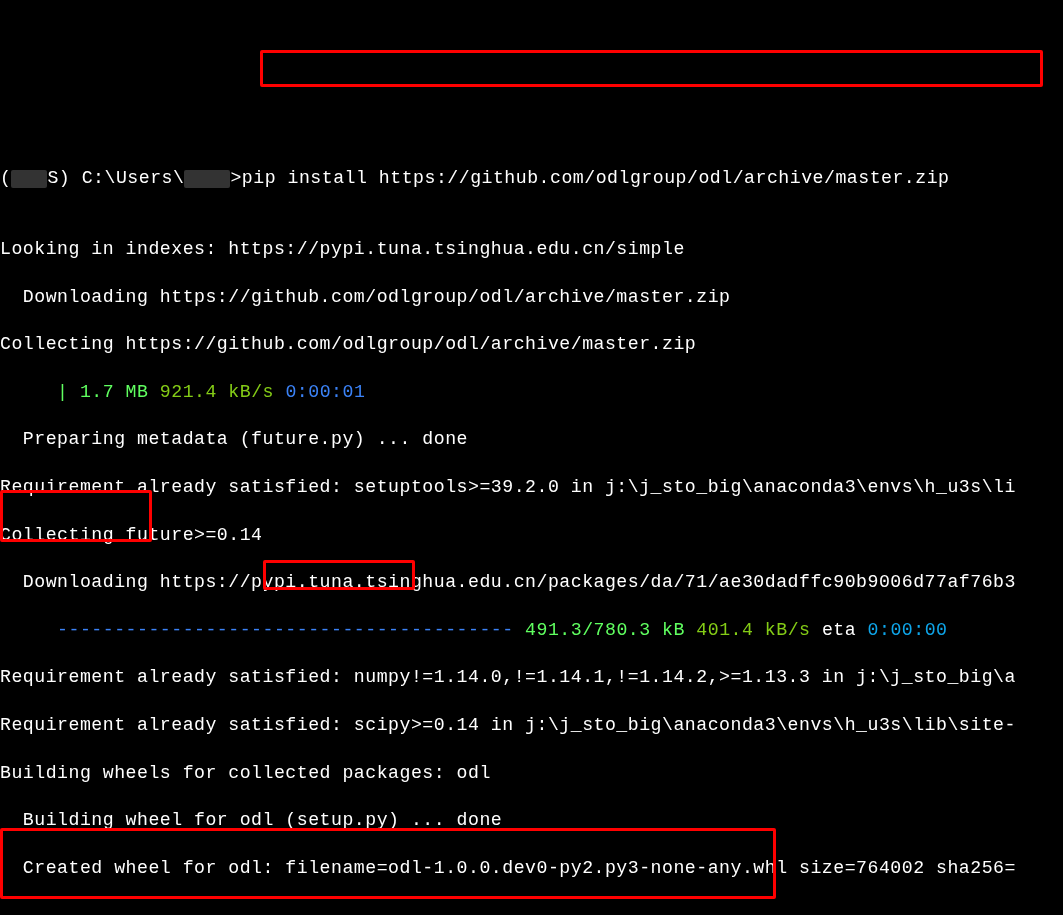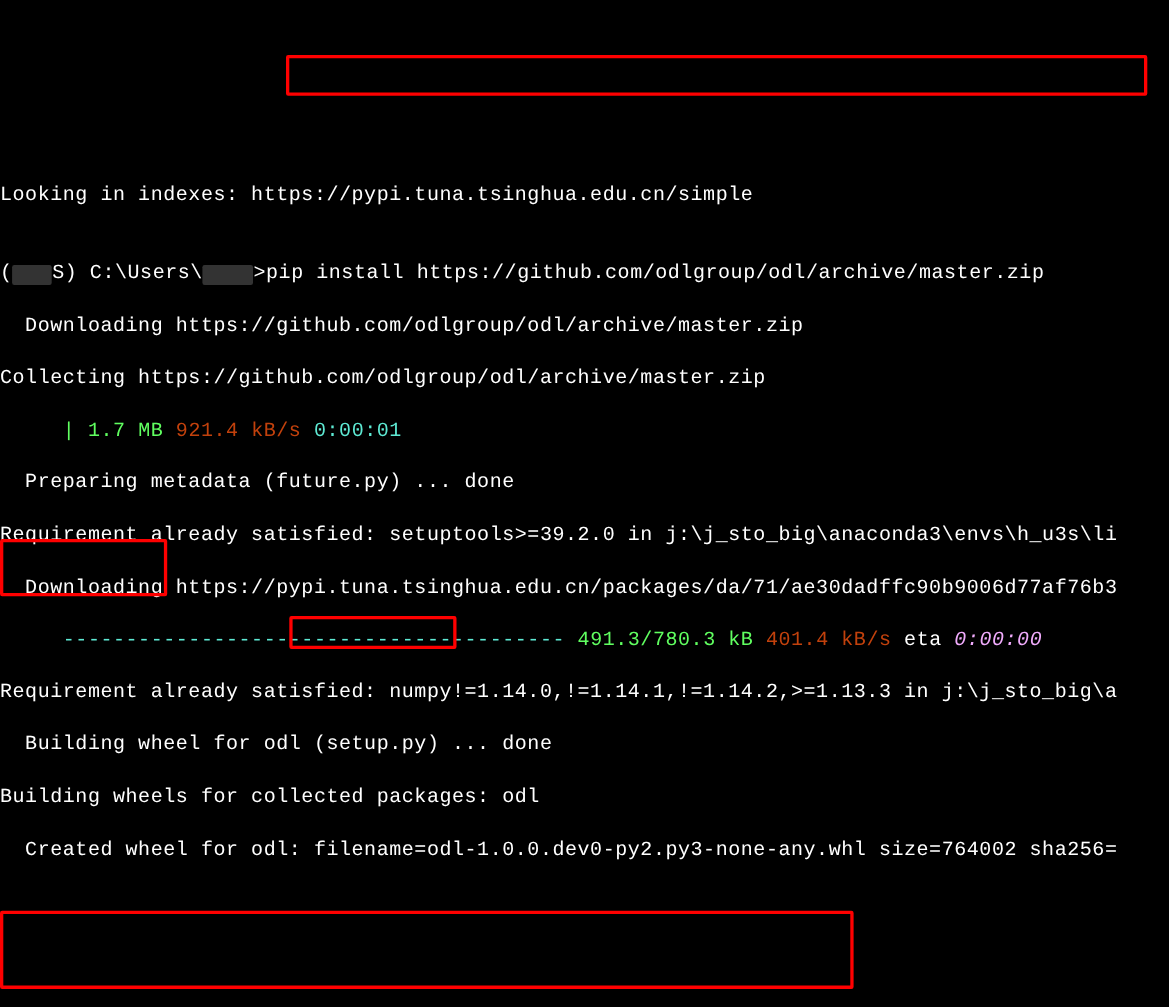--- a/index.html
+++ b/index.html
@@ -17,23 +17,23 @@
     white-space: pre;
   }
   .term {
     position: relative;
     padding: 0;
     width: 1063px;
     height: 915px;
   }
   .line { white-space: pre; }
   .g  { color: #60ff60; }
-  .r  { color: #c2410c; }
-  .y  { color: #5eead4; }
-  .c  { color: #f0abfc; font-style: italic; }
+  .r  { color: #84cc16; }
+  .y  { color: #3b82f6; }
+  .c  { color: #0ea5e9; }
   .hl-box {
     position: absolute;
     border: 3px solid #ff0000;
     box-sizing: border-box;
     pointer-events: none;
     border-radius: 2px;
   }
   .censor {
     display: inline-block;
     vertical-align: text-bottom;
@@ -42,33 +42,35 @@
     border-radius: 2px;
   }
 </style>
 </head>
 <body>
 <div class="term">
 
 
 
 
+<div class="line">(<span class="censor" style="width:36px"></span><span>S</span>) <span>C:\Users\</span><span class="censor" style="width:46px"></span><span>&gt;</span><span>pip install https://github.com/odlgroup/odl/archive/master.zip</span></div>
+
 <div class="line">Looking in indexes: https://pypi.tuna.tsinghua.edu.cn/simple</div>
-
-<div class="line">(<span class="censor" style="width:36px"></span><span>S</span>) <span>C:\Users\</span><span class="censor" style="width:46px"></span><span>&gt;</span><span>pip install https://github.com/odlgroup/odl/archive/master.zip</span></div>
 <div class="line">  Downloading https://github.com/odlgroup/odl/archive/master.zip</div>
 <div class="line">Collecting https://github.com/odlgroup/odl/archive/master.zip</div>
 <div class="line">     <span class="g">|</span> <span class="g">1.7 MB</span> <span class="r">921.4 kB/s</span> <span class="y">0:00:01</span></div>
 <div class="line">  Preparing metadata (future.py) ... done</div>
 <div class="line">Requirement already satisfied: setuptools&gt;=39.2.0 in j:\j_sto_big\anaconda3\envs\h_u3s\li</div>
+<div class="line">Collecting future&gt;=0.14</div>
 <div class="line">  Downloading https://pypi.tuna.tsinghua.edu.cn/packages/da/71/ae30dadffc90b9006d77af76b3</div>
 <div class="line"><span class="y">     ----------------------------------------</span> <span class="g">491.3/780.3 kB</span> <span class="r">401.4 kB/s</span> <span>eta</span> <span class="c">0:00:00</span></div>
 <div class="line">Requirement already satisfied: numpy!=1.14.0,!=1.14.1,!=1.14.2,&gt;=1.13.3 in j:\j_sto_big\a</div>
+<div class="line">Requirement already satisfied: scipy&gt;=0.14 in j:\j_sto_big\anaconda3\envs\h_u3s\lib\site-</div>
+<div class="line">Building wheels for collected packages: odl</div>
 <div class="line">  Building wheel for odl (setup.py) ... done</div>
-<div class="line">Building wheels for collected packages: odl</div>
 <div class="line">  Created wheel for odl: filename=odl-1.0.0.dev0-py2.py3-none-any.whl size=764002 sha256=</div>
 
 
 
 
 
 
 
 
 

